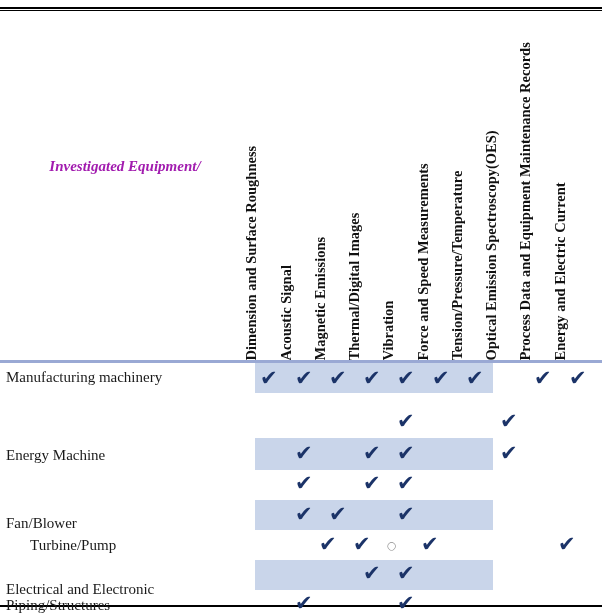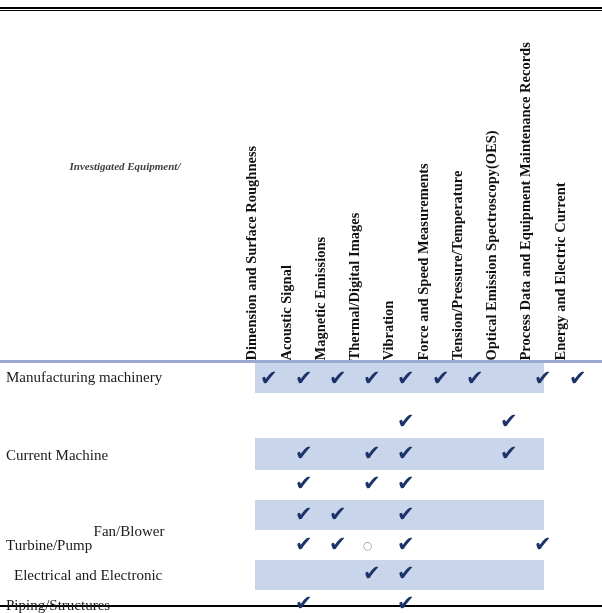--- a/index.html
+++ b/index.html
@@ -17,43 +17,43 @@
   .rule-top-a{top:7px;height:2px;background:#000000;}
   .rule-top-b{top:10px;height:1px;background:#000000;}
   .rule-head{top:360px;height:3px;background:#9aa9d4;}
   .rule-bottom{top:605px;height:2px;background:#000000;}
 
   
   #stub{
     position:absolute;left:0;top:155px;width:250px;
     text-align:center;
     font-style:italic;font-weight:bold;
-    font-size:11px;line-height:22px;
-    color:#404040;
+    font-size:15px;line-height:22px;
+    color:#a21caf;
   }
 
   
   .colhead{
     position:absolute;
     bottom:0;
     transform-origin:left bottom;
     transform:rotate(-90deg);
     white-space:nowrap;
     font-weight:bold;
     font-size:14.5px;
     letter-spacing:0px;
     color:#111;
     line-height:1;
   }
   #headband{position:absolute;left:0;top:10px;width:602px;height:350px;}
   .colhead-slot{position:absolute;bottom:0;height:348px;width:18px;}
 
   
   #rows{position:absolute;left:0;top:363px;width:602px;}
-  .row{position:relative;width:544px;text-decoration:underline;}
+  .row{position:relative;width:493px;text-decoration:underline;}
   .row .band{
     position:absolute;right:0;top:0;bottom:0;
     left:255px;
     background:#c9d5ea;
   }
   .row.plain .band{background:transparent;}
   .rowlabel{
     position:absolute;left:6px;top:0;
     width:246px;
     font-size:15px;line-height:21px;
@@ -140,59 +140,59 @@
       </div>
       <div class="row plain" style="height: 45px;">
         <div class="band"></div>
         <div class="cells">
           <span class="mark" style="left: 397px; top: 18px;">✔</span>
           <span class="mark" style="left: 500px; top: 18px;">✔</span>
         </div>
       </div>
       <div class="row" style="height: 32px;">
         <div class="band"></div>
-        <div class="rowlabel" style="top: 7px;">Current Machine</div>
+        <div class="rowlabel" style="top: 7px;">Energy Machine</div>
         <div class="cells">
           <span class="mark" style="left: 295px; top: 5px;">✔</span>
           <span class="mark" style="left: 363px; top: 5px;">✔</span>
           <span class="mark" style="left: 397px; top: 5px;">✔</span>
           <span class="mark" style="left: 500px; top: 5px;">✔</span>
         </div>
       </div>
       <div class="row plain" style="height: 30px;">
         <div class="band"></div>
         <div class="cells">
           <span class="mark" style="left: 295px; top: 3px;">✔</span>
           <span class="mark" style="left: 363px; top: 3px;">✔</span>
           <span class="mark" style="left: 397px; top: 3px;">✔</span>
         </div>
       </div>
       <div class="row" style="height: 30px;">
         <div class="band"></div>
-        <div class="rowlabel" style="top: 21px; text-align: center;">Fan/Blower</div>
+        <div class="rowlabel" style="top: 13px;">Fan/Blower</div>
         <div class="cells">
           <span class="mark" style="left: 295px; top: 4px;">✔</span>
           <span class="mark" style="left: 329px; top: 4px;">✔</span>
           <span class="mark" style="left: 397px; top: 4px;">✔</span>
         </div>
       </div>
-      <div class="row plain" style="height: 30px;">
+      <div class="row plain" style="height: 30px; margin-left: 24px;">
         <div class="band"></div>
         <div class="rowlabel" style="top: 5px;">Turbine/Pump</div>
         <div class="cells">
           <span class="mark" style="left: 295px; top: 4px;">✔</span>
           <span class="mark" style="left: 329px; top: 4px;">✔</span>
           <span class="mark circle" style="left: 363px; top: 10px;">○</span>
           <span class="mark" style="left: 397px; top: 4px;">✔</span>
           <span class="mark" style="left: 534px; top: 4px;">✔</span>
         </div>
       </div>
       <div class="row" style="height: 30px;">
         <div class="band"></div>
-        <div class="rowlabel" style="top: 5px; margin-left: 8px;">Electrical and Electronic</div>
+        <div class="rowlabel" style="top: 19px;">Electrical and Electronic</div>
         <div class="cells">
           <span class="mark" style="left: 363px; top: 3px;">✔</span>
           <span class="mark" style="left: 397px; top: 3px;">✔</span>
         </div>
       </div>
       <div class="row plain" style="height: 30px;">
         <div class="band"></div>
         <div class="rowlabel" style="top: 5px;">Piping/Structures</div>
         <div class="cells">
           <span class="mark" style="left: 295px; top: 3px;">✔</span>

